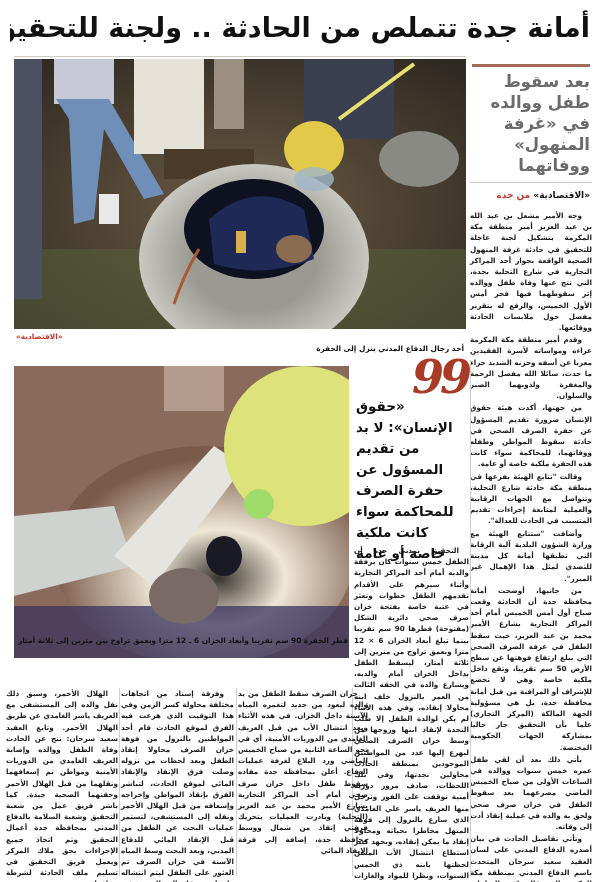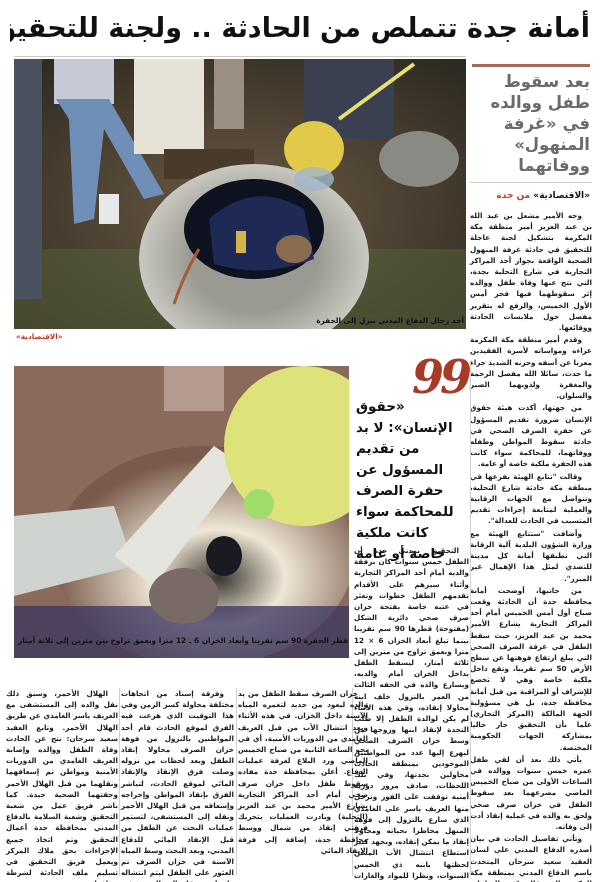--- a/index.html
+++ b/index.html
@@ -39,21 +39,21 @@
     
     .photo {
       position: absolute; overflow: hidden;
     }
     .photo1 { top: 59px; left: 14px; width: 452px; height: 270px; }
     .photo2 { top: 366px; left: 14px; width: 335px; height: 292px; }
 
     .caption {
       position: absolute; font-size: 7.4px; font-weight: bold; color: #111; white-space: nowrap;
     }
-    .caption1 { top: 316px; right: 136px; }
+    .caption1 { top: 344px; right: 136px; }
     .credit1 { position: absolute; top: 332px; left: 16px; font-size: 7.4px; font-weight: bold; color: #c0392b; }
     .caption2 { top: 636px; right: 252px; }
 
     
     .quote-block {
       position: absolute; top: 360px; left: 356px; width: 112px; text-align: right;
     }
     .quote-mark {
       font-family: "DejaVu Serif", serif; font-size: 46px; font-weight: bold; color: #a83a28;
       line-height: 34px; height: 30px; text-align: right; letter-spacing: -4px; font-style: italic;

